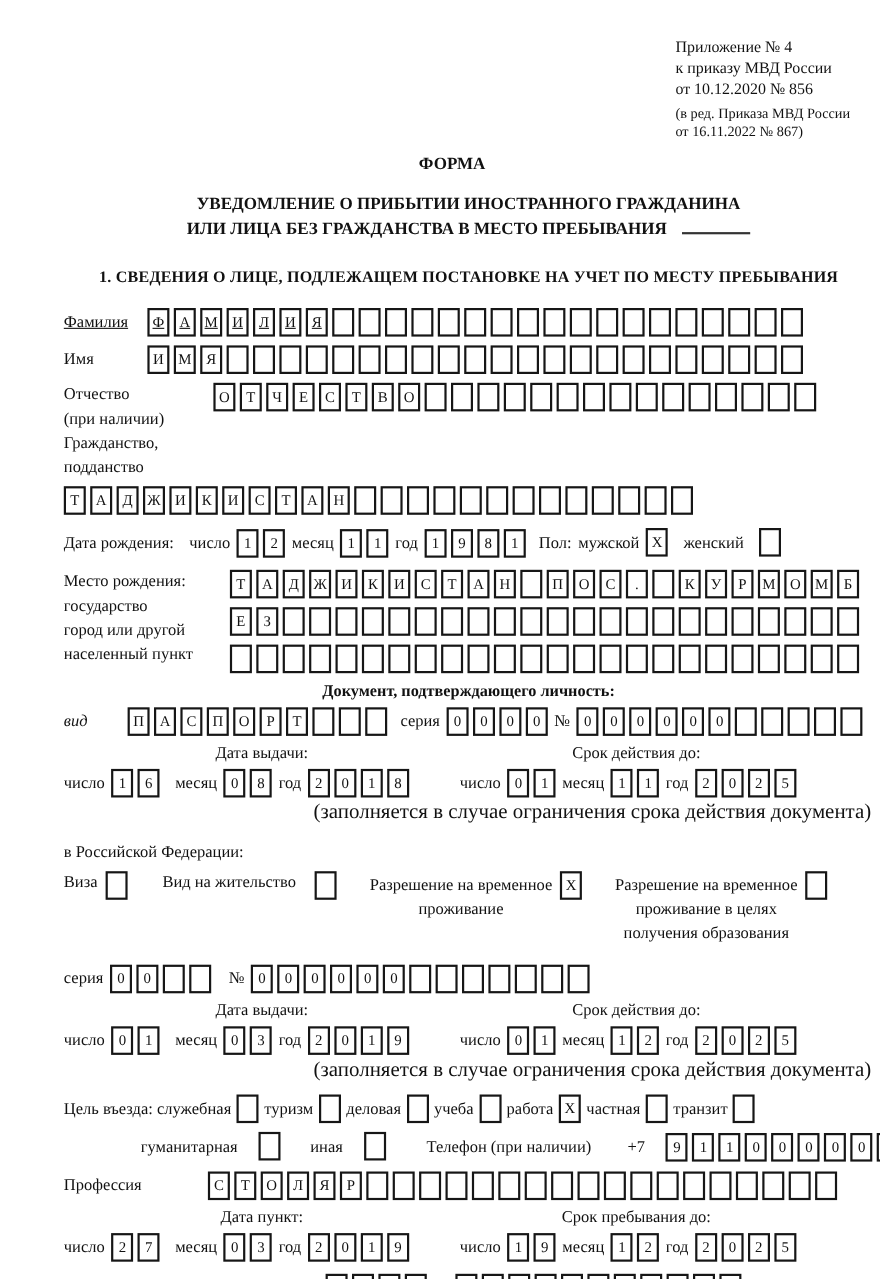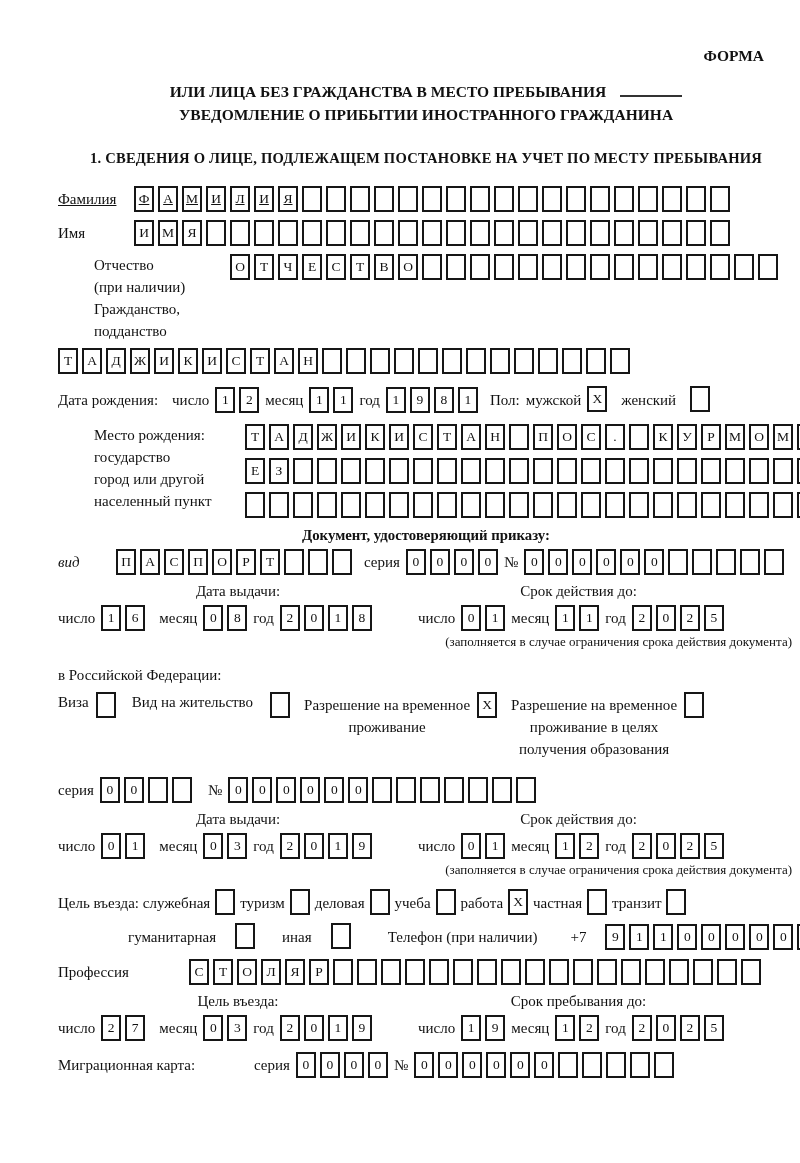--- a/index.html
+++ b/index.html
@@ -3,75 +3,84 @@
 <meta charset="utf-8">
 <style>
   html,body{margin:0;padding:0;background:#fff;}
   .page{
     width:800px;height:1163px;box-sizing:border-box;position:relative;
     padding:34px 6px 10px 58px;background:#fff;color:#111;
     font-family:"Liberation Serif","DejaVu Serif",serif;font-size:15px;overflow:hidden;
   }
   .appendix{margin-left:556px;font-size:14.5px;line-height:19px;}
   .appendix-note{font-size:13px;line-height:17px;margin-top:3px;}
-  .forma{font-weight:bold;text-align:right;margin:13px 30px 0 0;font-size:15.5px;}
+  .forma{font-weight:bold;text-align:center;margin:13px 30px 0 0;font-size:15.5px;}
   .title{font-weight:bold;text-align:center;font-size:15.5px;line-height:23px;margin-top:15px;}
   .t-underline{display:inline-block;width:62px;border-bottom:2px solid #333;margin-left:14px;vertical-align:baseline;}
   .sec1{font-weight:bold;font-size:14.6px;margin-top:24px;text-align:center;letter-spacing:.2px;}
   .row{display:flex;align-items:center;gap:6px;}
   .align-top{align-items:flex-start;}
   .lbl{flex:0 0 auto;}
-  .lbl2{flex:0 0 auto;line-height:22px;margin-left:36px;}
+  .lbl2{flex:0 0 auto;line-height:22px;}
   .w70{width:70px;}.w52{width:52px;font-style:italic;}.w130{width:130px;}.w105{width:105px;}.w145{width:145px;}.w125{width:125px;}.w150{width:150px;}
   .cells{display:flex;gap:4px;flex:0 0 auto;}
   .cell,.cbox{
     box-sizing:border-box;flex:0 0 auto;width:20px;height:26px;background:#fff;
     border:2px solid #161616;display:inline-flex;align-items:center;justify-content:center;
     font-size:13.5px;line-height:1;
   }
   .cbox{margin-top:-2px;}
   .colcells{display:flex;flex-direction:column;gap:8px;}
   .doc-header{font-weight:bold;text-align:center;margin-top:9px;font-size:14.8px;}
   .dates{display:flex;margin-top:8px;}
   .dcol-l{width:360px;flex:0 0 auto;}
   .dcol-r{flex:1;}
   .dcap{text-align:center;margin-bottom:5px;}
   .dcol-r .dcap{padding-right:55px;}
   .dline{display:flex;align-items:center;gap:6px;}
-  .note-r{font-size:13px;text-align:right;margin-top:3px;padding-right:2px;}
+  .note-r{font-size:19px;text-align:right;margin-top:3px;padding-right:2px;}
   .para{margin-top:12px;line-height:27px;}
   .opt{display:flex;align-items:flex-start;gap:7px;flex:0 0 auto;}
   .optcap{text-align:center;line-height:22px;}
   .r-surname{margin-top:19px;text-decoration:underline;}
   .r-name{margin-top:8px;}
   .r-patronymic{margin-top:8px;}
   .r-citizenship{margin-top:0px;flex-direction:column;}
   .r-birthdate{margin-top:13px;}
   .r-birthplace{margin-top:11px;}
   .r-kind{margin-top:5px;}
-  .r-options{margin-top:5px;gap:8px;align-items:flex-start;}
+  .r-options{margin-top:5px;gap:24px;align-items:flex-start;}
   .r-series{margin-top:17px;}
   .r-purpose{margin-top:13px;gap:5px;}
   .r-purpose2{margin-top:9px;margin-left:70px;gap:19px;}
   .r-profession{margin-top:9px;}
   .r-migcard{margin-top:11px;}
 </style>
 </head>
 <body>
 
 <div class="page">
 
+  <div class="appendix">
+    <div>Приложение № 4</div>
+    <div>к приказу МВД России</div>
+    <div>от 10.12.2020 № 856</div>
+    <div class="appendix-note">
+      <div>(в ред. Приказа МВД России</div>
+      <div>от 16.11.2022 № 867)</div>
+    </div>
+  </div>
 
   <div class="forma">ФОРМА</div>
 
   <div class="title">
+    <div>УВЕДОМЛЕНИЕ О ПРИБЫТИИ ИНОСТРАННОГО ГРАЖДАНИНА</div>
     <div>
       <span>ИЛИ ЛИЦА БЕЗ ГРАЖДАНСТВА В МЕСТО ПРЕБЫВАНИЯ</span><span class="t-underline"></span>
     </div>
-    <div>УВЕДОМЛЕНИЕ О ПРИБЫТИИ ИНОСТРАННОГО ГРАЖДАНИНА</div>
   </div>
 
   <div class="sec1">1. СВЕДЕНИЯ О ЛИЦЕ, ПОДЛЕЖАЩЕМ ПОСТАНОВКЕ НА УЧЕТ ПО МЕСТУ ПРЕБЫВАНИЯ</div>
 
   <div class="row r-surname">
     <span class="lbl w70">Фамилия</span>
     <span class="cells">
         <span class="cell">Ф</span>
         <span class="cell">А</span>
         <span class="cell">М</span>
@@ -304,21 +313,21 @@
           <span class="cell"></span>
           <span class="cell"></span>
           <span class="cell"></span>
           <span class="cell"></span>
           <span class="cell"></span>
           <span class="cell"></span>
         </div>
     </div>
   </div>
 
-  <div class="doc-header">Документ, удостоверяющий приказу:</div>
+  <div class="doc-header">Документ, подтверждающего личность:</div>
 
   <div class="row r-kind">
     <span class="lbl w52">вид</span>
     <span class="cells">
         <span class="cell">П</span>
         <span class="cell">А</span>
         <span class="cell">С</span>
         <span class="cell">П</span>
         <span class="cell">О</span>
         <span class="cell">Р</span>
@@ -565,21 +574,21 @@
         <span class="cell"></span>
         <span class="cell"></span>
         <span class="cell"></span>
         <span class="cell"></span>
         <span class="cell"></span>
       </span>
   </div>
 
   <div class="dates">
     <div class="dcol-l">
-      <div class="dcap">Цель въезда:</div>
+      <div class="dcap">Дата пункт:</div>
       <div class="dline">
         <span class="lbl">число</span>
         <span class="cells">
             <span class="cell">2</span>
             <span class="cell">7</span>
           </span>
         <span class="lbl" style="margin-left:8px">месяц</span>
         <span class="cells">
             <span class="cell">0</span>
             <span class="cell">3</span>

